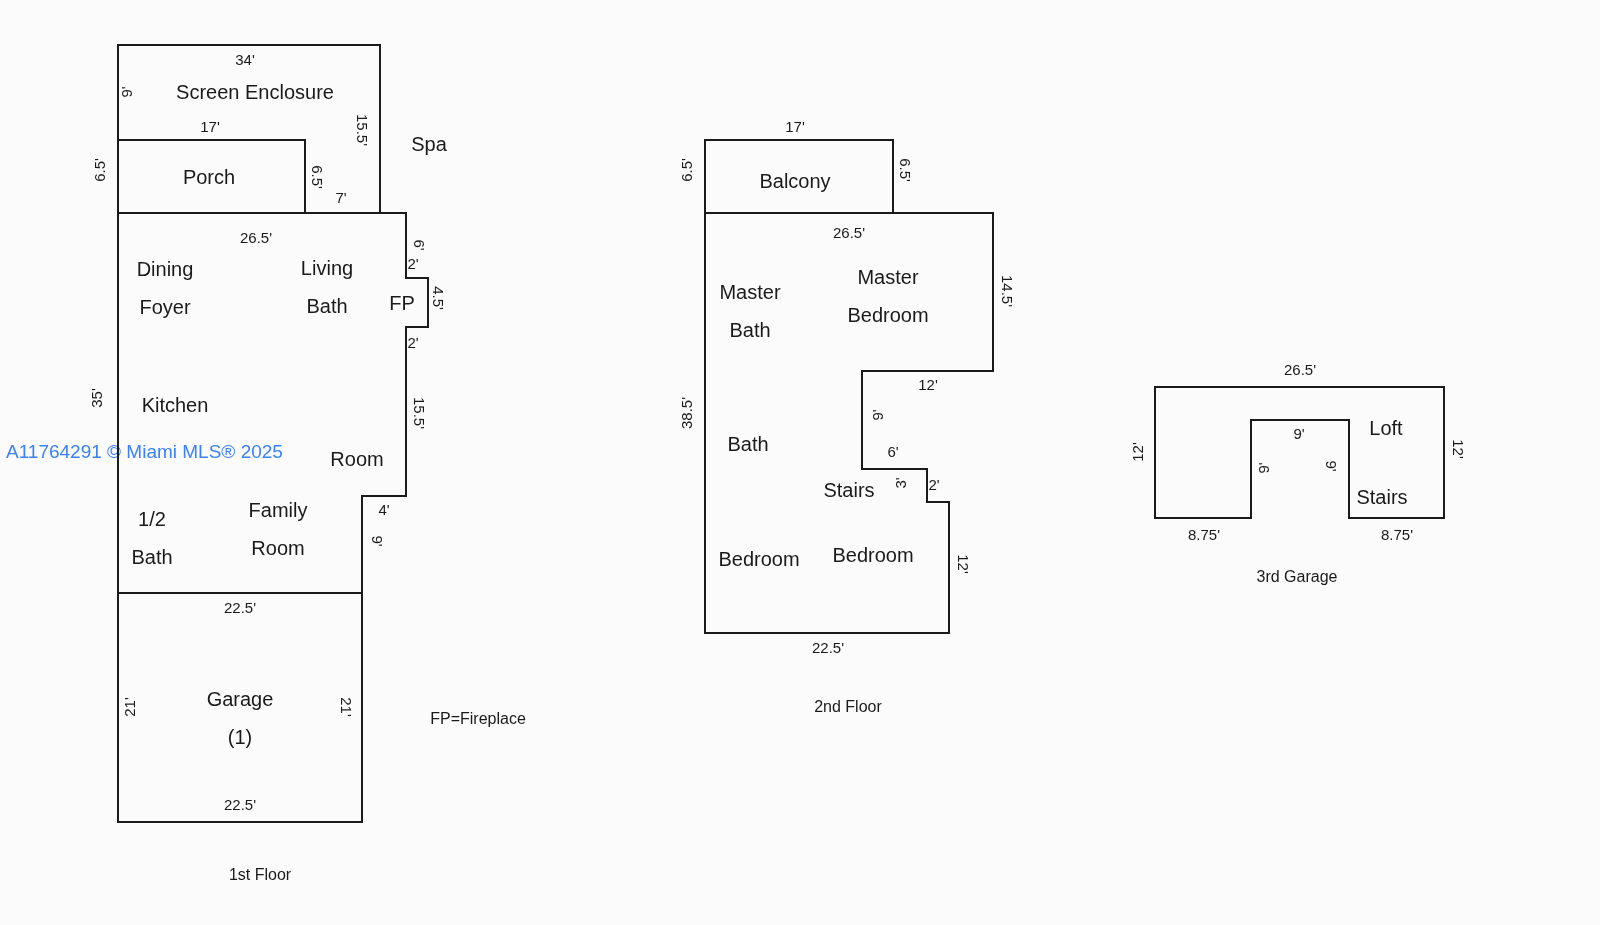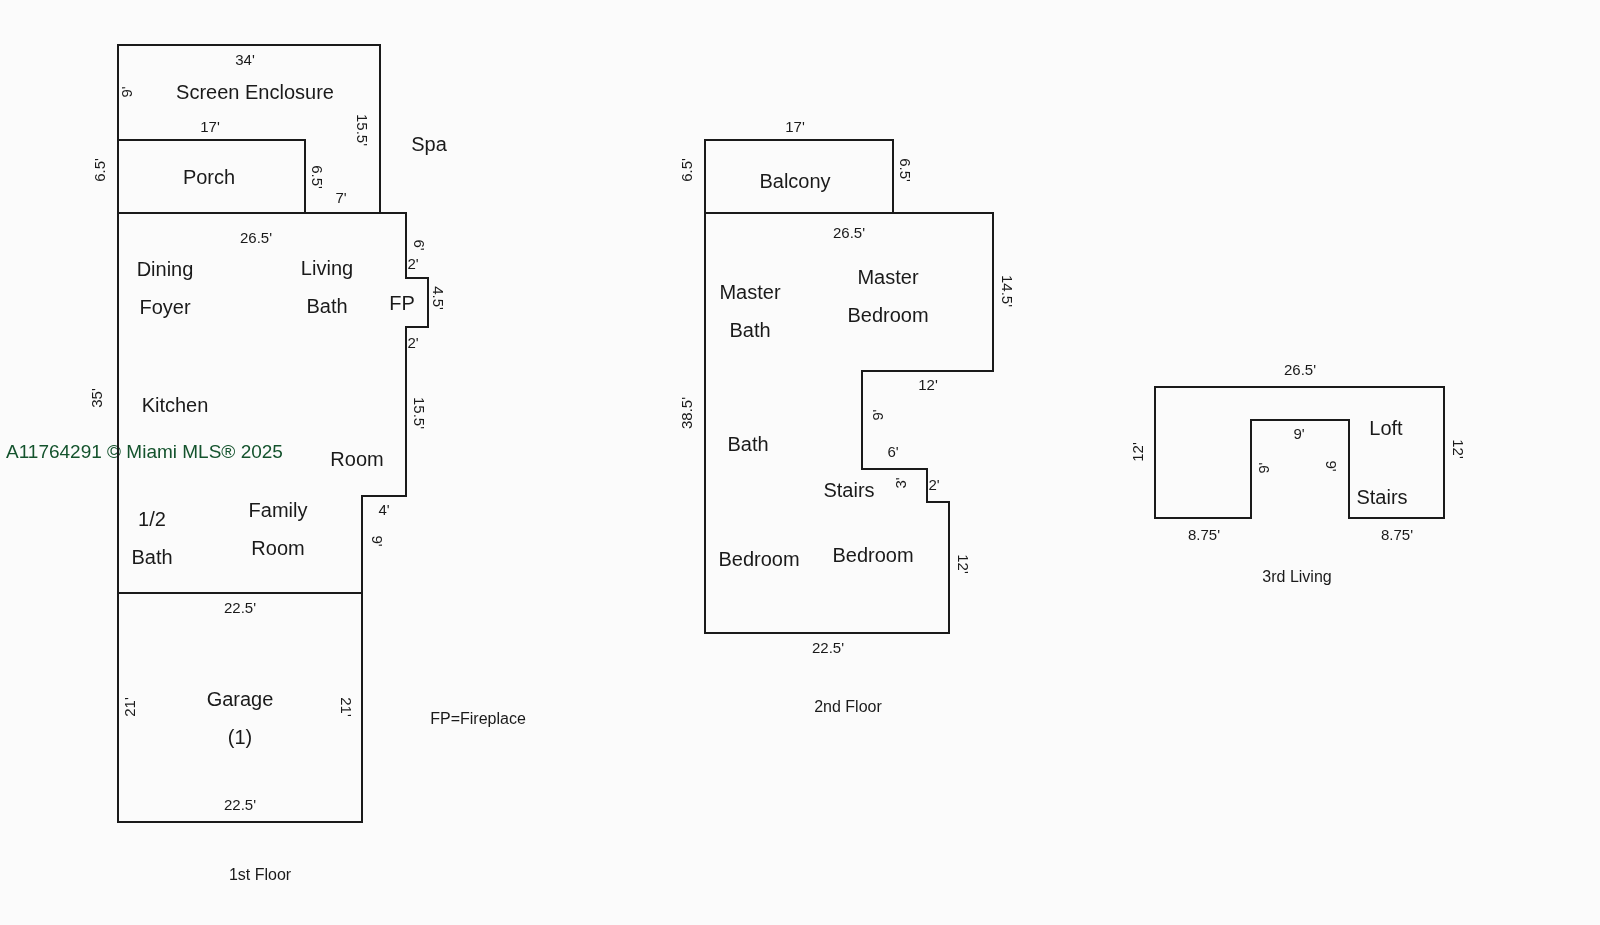--- a/index.html
+++ b/index.html
@@ -22,21 +22,21 @@
   }
   .room{font-size:20px;}
   .cap{font-size:16px;}
   .rot-l{transform:translate(-50%,-50%) rotate(-90deg);}
   .rot-r{transform:translate(-50%,-50%) rotate(90deg);}
   .watermark{
     position:absolute;
     left:6px;top:452px;
     transform:translate(0,-50%);
     font-size:19px;
-    color:#14532d;
+    color:#3b82f6;
     white-space:nowrap;
   }
 </style>
 </head>
 <body>
 
 <div id="stage">
 
   <div class="watermark">A11764291 © Miami MLS® 2025</div>
 
@@ -133,15 +133,15 @@
   <div class="lbl rot-l" style="left:1138px;top:452px">12'</div>
   <div class="lbl rot-r" style="left:1458px;top:449px">12'</div>
   <div class="lbl" style="left:1299px;top:434px">9'</div>
   <div class="lbl rot-l" style="left:1264px;top:468px">9'</div>
   <div class="lbl rot-r" style="left:1331px;top:466px">9'</div>
   <div class="lbl" style="left:1204px;top:535px">8.75'</div>
   <div class="lbl" style="left:1397px;top:535px">8.75'</div>
 
   <div class="lbl room" style="left:1386px;top:428px">Loft</div>
   <div class="lbl room" style="left:1382px;top:497px">Stairs</div>
-  <div class="lbl cap" style="left:1297px;top:577px">3rd Living</div>
+  <div class="lbl cap" style="left:1297px;top:577px">3rd Garage</div>
 
 </div>
 
 </body></html>

